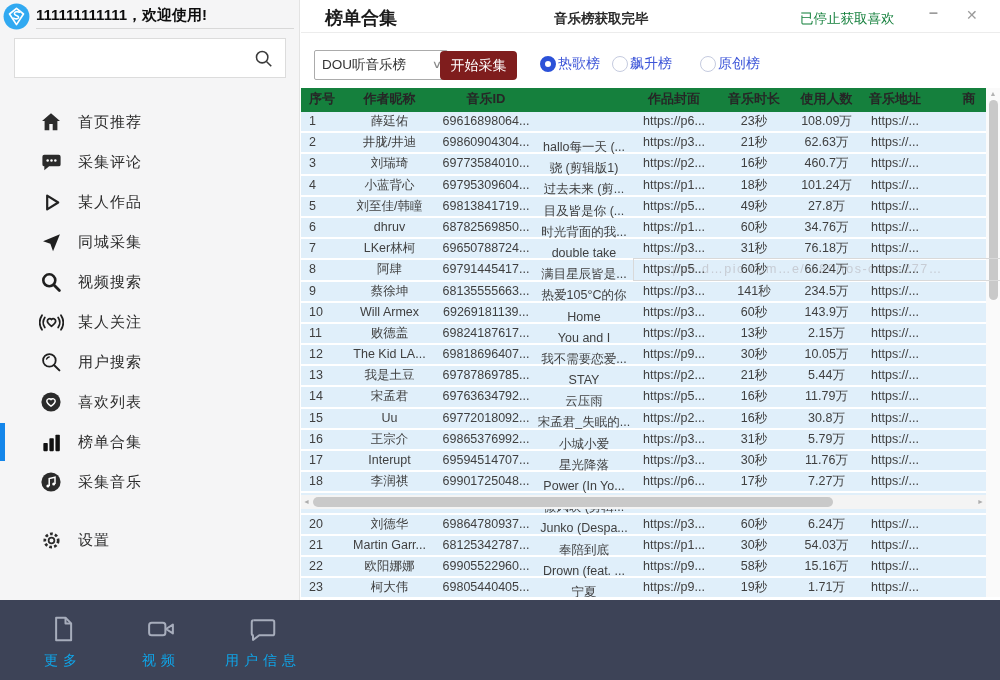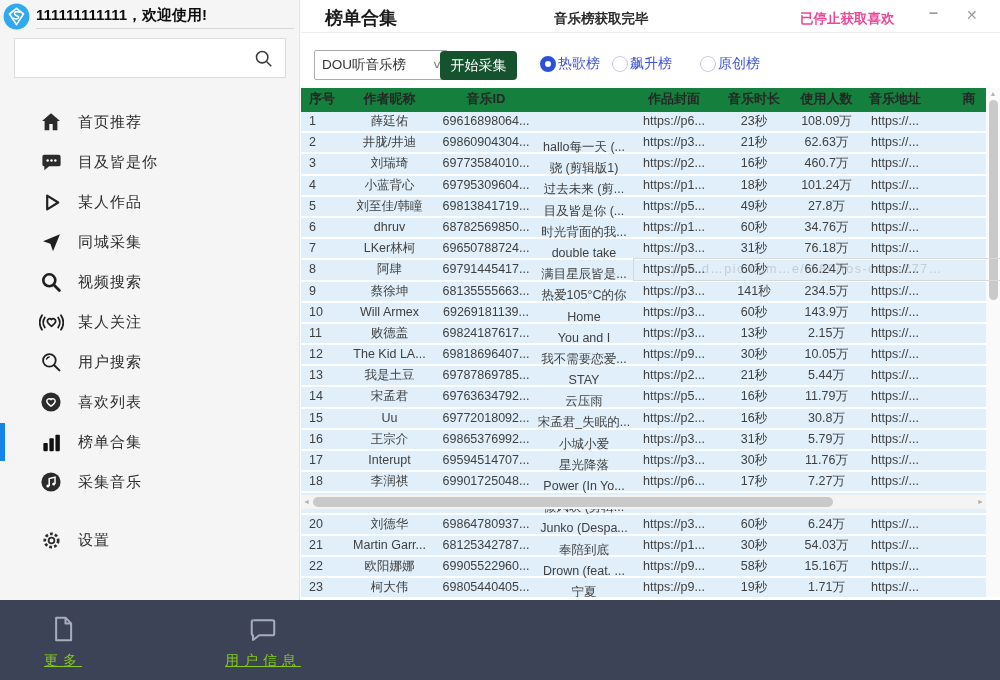--- a/index.html
+++ b/index.html
@@ -23,30 +23,30 @@
   .nav-item .nicon { width:26px; height:26px; margin-left:38px; display:flex; align-items:center; justify-content:center; }
   .nav-item .nlabel { margin-left:14px; font-size:15px; color:#2d2d2d; letter-spacing:1px; }
   .nav-item.active::before { content:""; position:absolute; left:0; top:1px; width:5px; height:38px; background:#1486ea; }
   .nav-item.settings { margin-top:18px; }
 
   
   .main { position:absolute; left:301px; top:0; width:699px; height:600px; background:#fff; }
   .titlebar { position:absolute; left:0; top:0; width:100%; height:33px; border-bottom:1px solid #ececec; }
   .page-title { position:absolute; left:24px; top:6px; font-size:18px; font-weight:800; color:#1c1c1c; }
   .status1 { position:absolute; left:253px; top:10px; font-size:13.5px; font-weight:700; color:#2b2b2b; }
-  .status2 { position:absolute; left:499px; top:10px; font-size:13.5px; font-weight:700; color:#ec4899; }
+  .status2 { position:absolute; left:499px; top:10px; font-size:13.5px; font-weight:400; color:#15803d; }
   .win-min { position:absolute; left:628px; top:4px; font-size:16px; font-weight:700; color:#9b9b9b; cursor:default; }
   .win-close { position:absolute; left:665px; top:7px; font-size:14px; font-weight:700; color:#9b9b9b; cursor:default; }
 
   .toolbar { position:absolute; left:0; top:34px; width:100%; height:54px; }
   .select { position:absolute; left:13px; top:16px; width:134px; height:30px; border:1px solid #ababab;
             border-radius:2px; background:#fff; font-size:13.5px; color:#333;
             display:flex; align-items:center; padding-left:7px; cursor:default; }
   .select .chev { position:absolute; right:6px; top:7px; color:#8a8a8a; font-size:11px; transform:scaleX(1.3); }
-  .start-btn { position:absolute; left:139px; top:17px; width:77px; height:29px; background:#14532d;
+  .start-btn { position:absolute; left:139px; top:17px; width:77px; height:29px; background:#7f1d1d;
                color:#fff; border:none; border-radius:4px; font-size:14px; cursor:default;
                font-family:"Liberation Sans","DejaVu Sans",sans-serif; }
   .radio { position:absolute; top:21px; display:flex; align-items:center; cursor:default; }
   .radio .rdot { width:16px; height:16px; border-radius:50%; background:#fff; border:1.5px solid #c5cbdf; }
   .radio.on .rdot { border:5px solid #2b51d8; }
   .radio .rlabel { font-size:14px; color:#3d55d8; margin-left:2px; }
   .radio.r0 { left:227px;padding-left:12px; } .radio.r1 { left:311px; } .radio.r2 { left:399px;align-items:center; }
 
   
   .thead { position:absolute; left:0; top:88px; width:685px; height:24px; display:flex;
@@ -71,21 +71,21 @@
   .hscroll { position:absolute; left:0; top:495px; width:685px; height:14px; background:#f4f4f4; z-index:3; }
   .hscroll .ha { position:absolute; left:2px; top:3px; font-size:7px; color:#adadad; }
   .hscroll .hb { position:absolute; right:2px; top:3px; font-size:7px; color:#adadad; }
   .hthumb { position:absolute; left:12px; top:2px; width:520px; height:10px; background:#c9c9c9; border-radius:5px; }
 
   
   .bottombar { position:absolute; left:0; top:600px; width:1000px; height:80px; background:#3d4357; z-index:4; }
   .fitem { position:absolute; top:14px; width:110px; display:flex; flex-direction:column; align-items:center; cursor:default; }
   .fitem.f0 { left:8px; } .fitem.f1 { left:106px; } .fitem.f2 { left:208px; }
   .fitem svg { width:30px; height:30px; }
-  .flabel { margin-top:8px; font-size:14px; color:#84cc16; letter-spacing:5px; white-space:nowrap;text-decoration:underline; }
+  .flabel { margin-top:8px; font-size:14px; color:#0ea5e9; letter-spacing:5px; white-space:nowrap; }
 </style>
 </head>
 <body>
 
 <aside class="sidebar">
   <div class="brand">
     <div class="logo">
       <svg viewBox="0 0 24 24" width="27" height="27">
         <circle cx="12" cy="12" r="11.5" fill="#31a9f1"></circle>
         <path d="M12 4.8 18.2 9.8 12 19.2 5.8 9.8Z" fill="none" stroke="#fff" stroke-width="1.5" stroke-linejoin="round"></path>
@@ -117,21 +117,21 @@
     </div>
     <div class="nav-item">
       <span class="nicon">
         <svg viewBox="0 0 24 24" width="23" height="23">
           <path d="M4.5 4h15a2 2 0 0 1 2 2v8a2 2 0 0 1-2 2H9.5l-5 4.2V16h0a2 2 0 0 1-2-2V6a2 2 0 0 1 2-2Z" fill="#2b2b2b"></path>
           <circle cx="8" cy="10" r="1.3" fill="#fff"></circle>
             <circle cx="12" cy="10" r="1.3" fill="#fff"></circle>
             <circle cx="16" cy="10" r="1.3" fill="#fff"></circle>
         </svg>
         </span>
-      <span class="nlabel">目及皆是你</span>
+      <span class="nlabel">采集评论</span>
     </div>
     <div class="nav-item">
       <span class="nicon">
         <svg viewBox="0 0 24 24" width="23" height="23" fill="none" stroke="#222" stroke-width="2.3" stroke-linejoin="round">
           <path d="M7.5 4.8 19 12 7.5 19.2Z"></path>
         </svg>
         </span>
       <span class="nlabel">某人作品</span>
     </div>
     <div class="nav-item">
@@ -503,20 +503,27 @@
 </main>
 
 <footer class="bottombar">
   <div class="fitem f0">
     <svg viewBox="0 0 24 24" fill="none" stroke="#a7adbc" stroke-width="1.6" stroke-linejoin="round">
       <path d="M6.5 3h7.5l4.5 4.5V21h-12Z"></path>
         <path d="M14 3v4.5h4.5"></path>
     </svg>
     <span class="flabel">更多</span>
   </div>
+  <div class="fitem f1">
+    <svg viewBox="0 0 24 24" fill="none" stroke="#a7adbc" stroke-width="1.6" stroke-linejoin="round">
+      <rect x="2.5" y="7" width="13" height="10" rx="2"></rect>
+        <path d="M16 12l5.5-3.5v7Z"></path>
+    </svg>
+    <span class="flabel">视频</span>
+  </div>
   <div class="fitem f2">
     <svg viewBox="0 0 24 24" fill="none" stroke="#a7adbc" stroke-width="1.6" stroke-linejoin="round">
       <path d="M4.5 5h15a1.5 1.5 0 0 1 1.5 1.5v9a1.5 1.5 0 0 1-1.5 1.5H9l-5 3.8V17"></path>
       <path d="M4.5 5A1.5 1.5 0 0 0 3 6.5v9A1.5 1.5 0 0 0 4.5 17"></path>
     </svg>
     <span class="flabel">用户信息</span>
   </div>
 </footer>
 
 </body></html>

